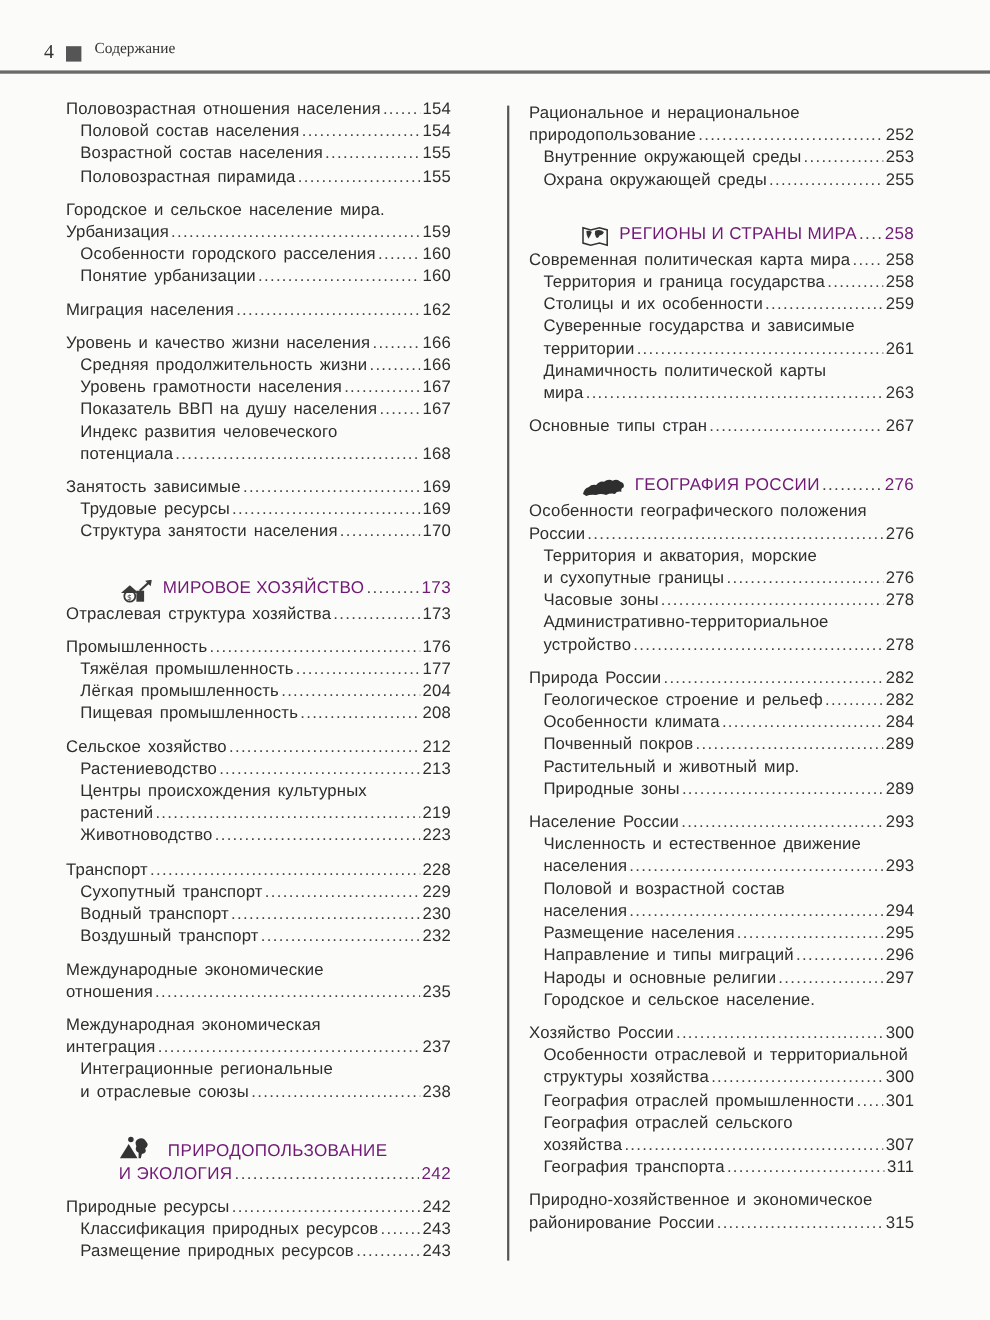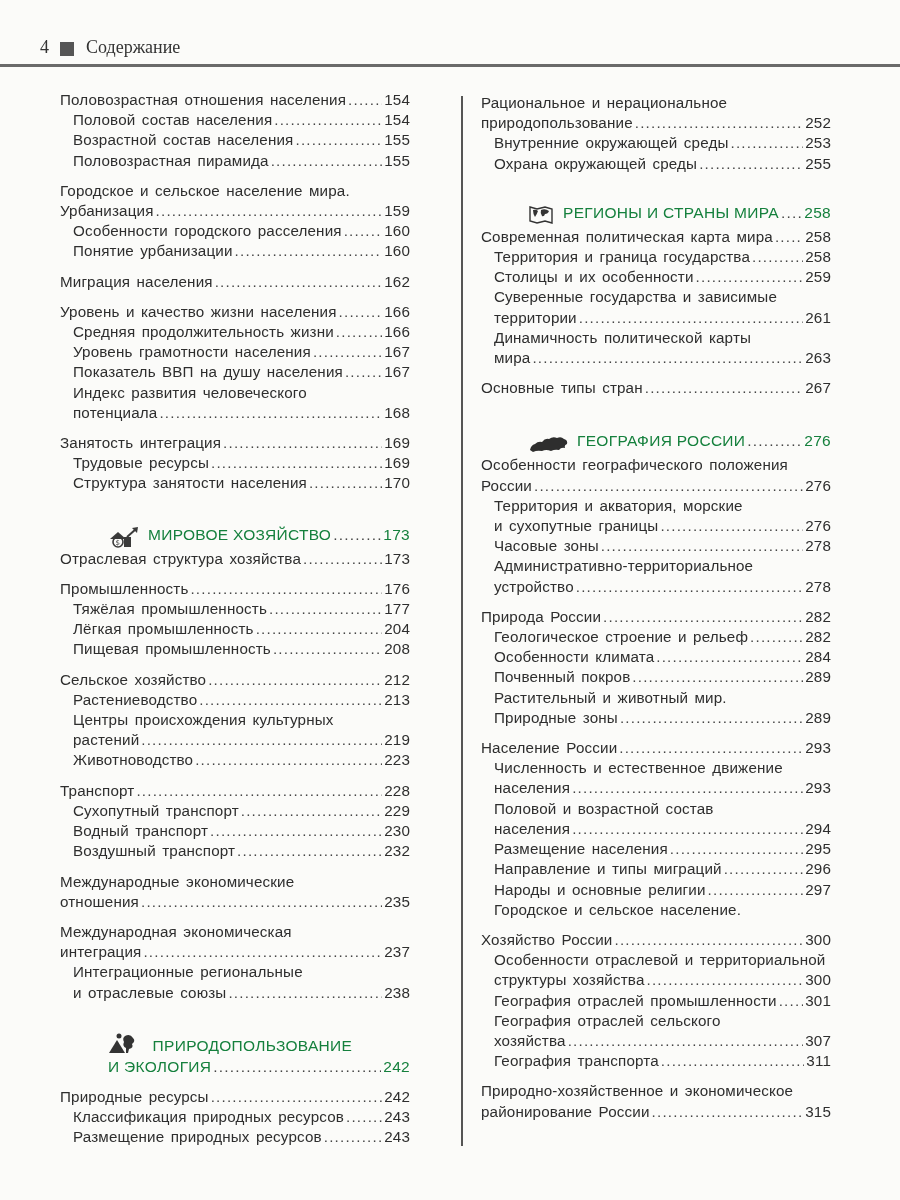--- a/index.html
+++ b/index.html
@@ -18,21 +18,21 @@
     font-family: "Liberation Serif", "DejaVu Serif", serif;
     font-size: 18px; color: #333;
   }
   .header .square {
     position: absolute; left: 60px; top: 10px; width: 14px; height: 14px;
     background: #555;
   }
   .header .title {
     position: absolute; left: 86px; top: 5px;
     font-family: "Liberation Serif", "DejaVu Serif", serif;
-    font-size: 18px; color: #333;
+    font-size: 14px; color: #333;
   }
   .header-rule {
     position: absolute; left: 0; top: 64px; width: 900px; height: 3px;
     background: #6a6a6a;
   }
   .col {
     position: absolute; top: 90px;
   }
   .col-left { left: 60px; width: 350px; }
   .col-right { left: 481px; width: 350px; }
@@ -54,23 +54,23 @@
     flex: 1; overflow: hidden; white-space: nowrap;
     margin: 0 2px; color: #444; letter-spacing: 1.2px;
   }
   .entry .line .dots::after {
     content: "................................................................................................................................................";
   }
   .entry .line .page { white-space: nowrap; }
   .group-gap { height: 10px; }
   .section-gap { height: 30px; }
   .section-head {
-    display: flex; align-items: center;
+    display: flex; align-items: flex-start;
     font-size: 15.5px; line-height: 21px; letter-spacing: 0.3px;
-    color: #15803d; margin-bottom: 4px; padding-left: 48px;
+    color: #701a75; margin-bottom: 4px; padding-left: 48px;
   }
   .section-head .icon {
     display: inline-block; width: 34px; height: 20px; margin-right: 6px;
     position: relative; top: 3px;
   }
   .section-head .text { white-space: nowrap; }
   .section-head .dots {
     flex: 1; overflow: hidden; white-space: nowrap; margin: 0 2px; letter-spacing: 1.2px; color:#444;
   }
   .section-head .dots::after {
@@ -199,21 +199,21 @@
             <span class="text">потенциала</span>
             <span class="dots"></span>
             <span class="page">168</span>
           </div>
         </div>
       </div>
       <div class="group-gap"></div>
       <div>
         <div class="entry">
           <div class="line">
-            <span class="text">Занятость интеграция</span>
+            <span class="text">Занятость зависимые</span>
             <span class="dots"></span>
             <span class="page">169</span>
           </div>
         </div>
         <div class="entry sub">
           <div class="line">
             <span class="text">Трудовые ресурсы</span>
             <span class="dots"></span>
             <span class="page">169</span>
           </div>

